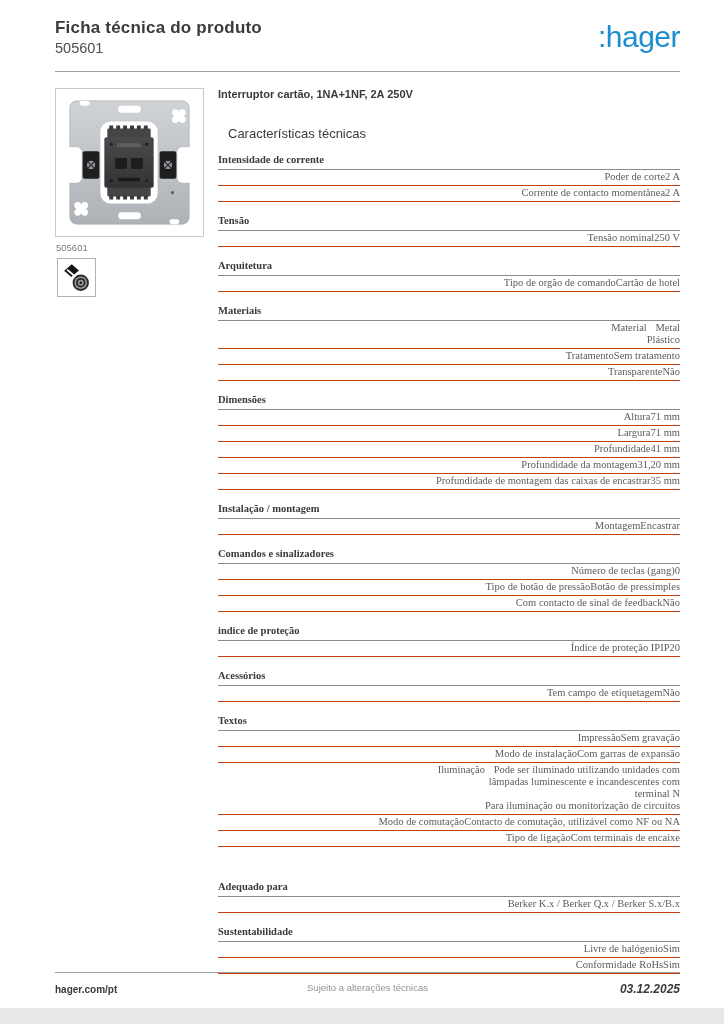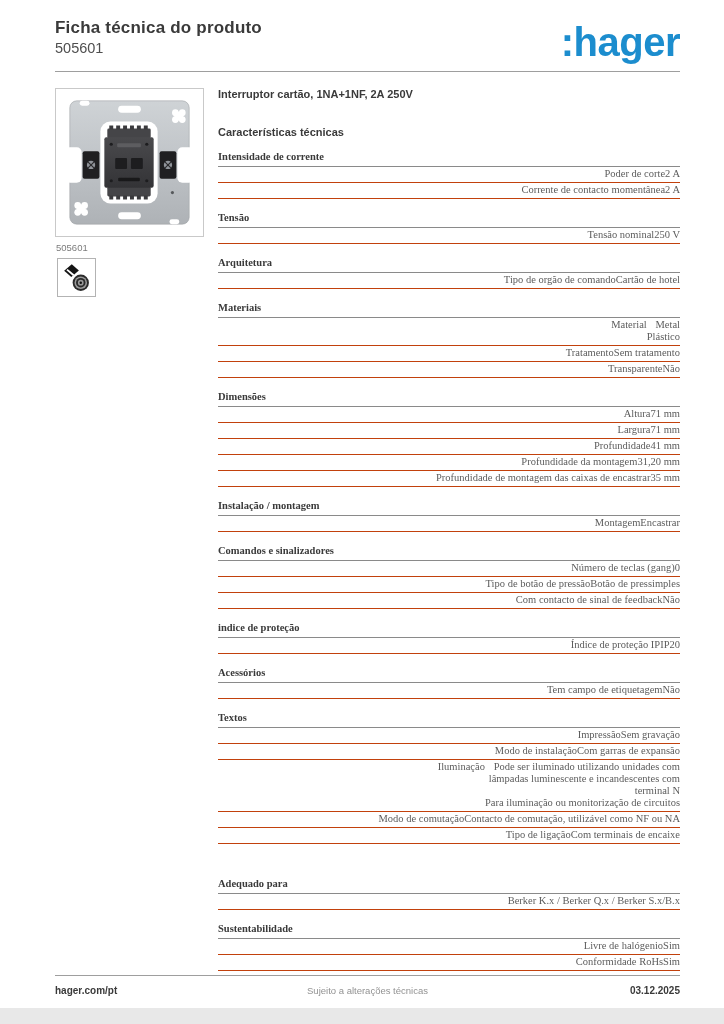--- a/index.html
+++ b/index.html
@@ -13,21 +13,21 @@
     background: #ffffff;
     overflow: hidden;
   }
 
   
   .header { position: absolute; left: 55px; top: 18px; width: 625px; }
   .header-title { font-size: 17px; font-weight: bold; color: #3a3a3a; letter-spacing: 0.2px; }
   .header-code { font-size: 14.5px; color: #4f4f4f; margin-top: 2px; }
   .logo {
     position: absolute; right: 0; top: 2px;
-    font-size: 40px; font-weight: bold; letter-spacing: -0.5px;
+    font-size: 30px; font-weight: normal; letter-spacing: -0.5px;
     color: #1c8dce;
   }
   .header-rule { position: absolute; left: 55px; top: 71px; width: 625px; border-top: 1px solid #9e9e9e; }
 
   
   .image-box {
     position: absolute; left: 55px; top: 88px;
     width: 149px; height: 149px;
     border: 1px solid #c9c9c9; background: #fff;
   }
@@ -36,21 +36,21 @@
   .pictogram-box {
     position: absolute; left: 57px; top: 258px;
     width: 39px; height: 39px;
     border: 1px solid #b3b3b3; background: #fff;
   }
   .pictogram-box svg { display: block; width: 100%; height: 100%; }
 
   
   .content { position: absolute; left: 218px; top: 88px; width: 462px; }
   .product-title { font-size: 11px; font-weight: bold; color: #3a3a3a; }
-  .tech-heading { font-size: 11px; font-weight: bold; color: #3a3a3a; margin-top: 26px; }
+  .tech-heading { font-size: 13px; font-weight: normal; color: #3a3a3a; margin-top: 26px; margin-left: 10px; }
   .section { margin-top: 12px; font-family: Liberation Serif, serif; }
   .section.gap-large { margin-top: 33px; }
   .section-title {
     font-size: 10.5px; font-weight: bold; color: #3a3a3a;
     line-height: 12px; padding: 1px 0 3px;
     border-bottom: 1px solid #8a8a8a;
   }
   .spec-row {
     display: flex; justify-content: flex-end; 
     font-size: 10.5px; line-height: 12px; color: #5c5c5c;
@@ -64,21 +64,21 @@
   .footer {
     position: absolute; left: 55px; bottom: 12px; width: 625px;
     border-top: 1px solid #9e9e9e; padding-top: 9px;
   }
   .footer-inner { position: relative; display: flex; justify-content: space-between; align-items: baseline; }
   .footer-left { font-size: 10px; font-weight: bold; color: #3a3a3a; text-decoration: none; }
   .footer-center {
     position: absolute; left: 0; right: 0; text-align: center;
     font-size: 9.5px; color: #929292;
   }
-  .footer-right { font-size: 10px; font-weight: bold; color: #3a3a3a; }
+  .footer-right { font-size: 12px; font-weight: bold; color: #3a3a3a; font-style: italic; }
 </style>
 </head>
 <body>
 
 <div class="page">
 
   <div class="header">
     <div class="header-title">Ficha técnica do produto</div>
     <div class="header-code">505601</div>
     <div class="logo" style="color: rgb(28, 141, 206);">:hager</div>

